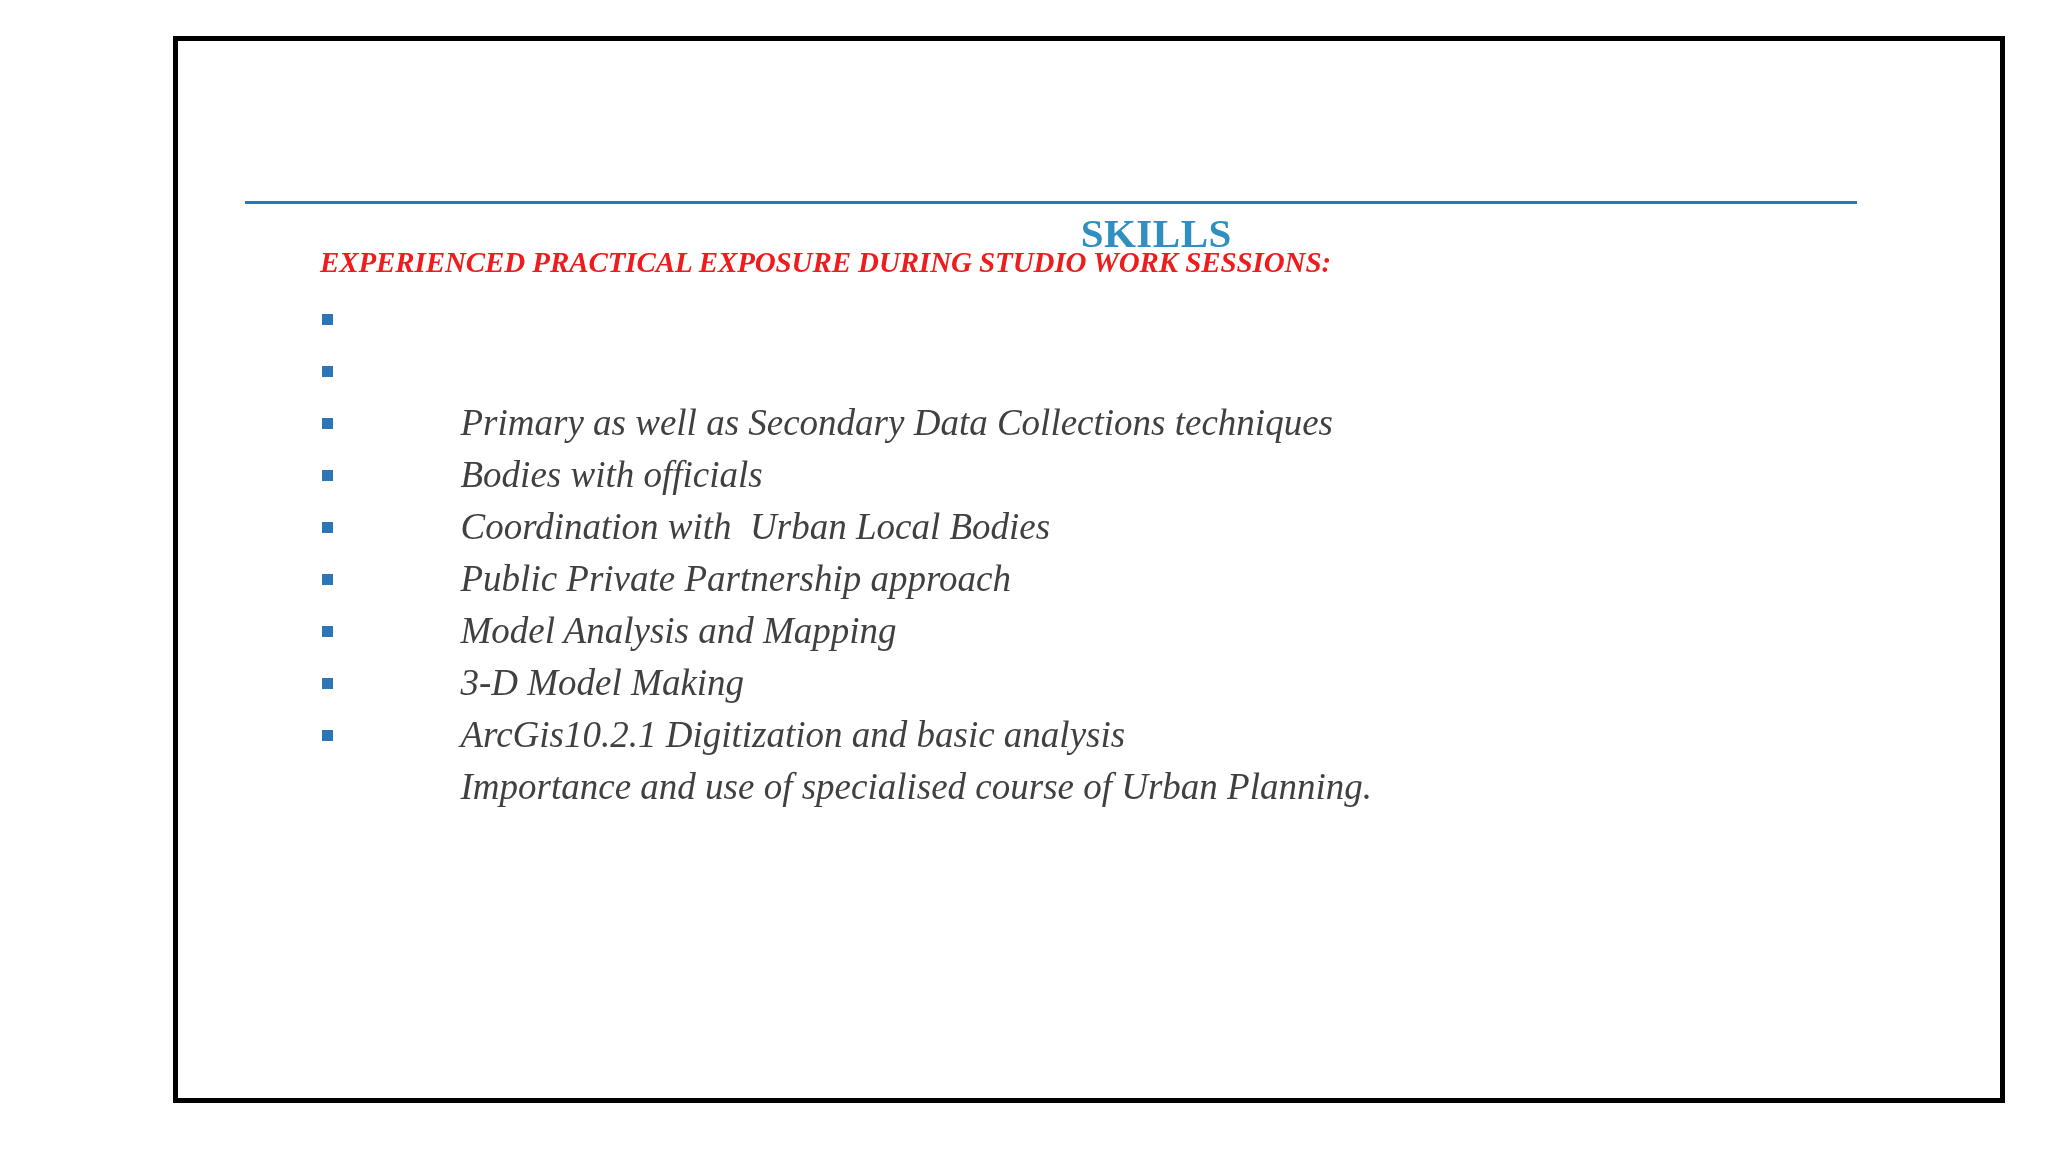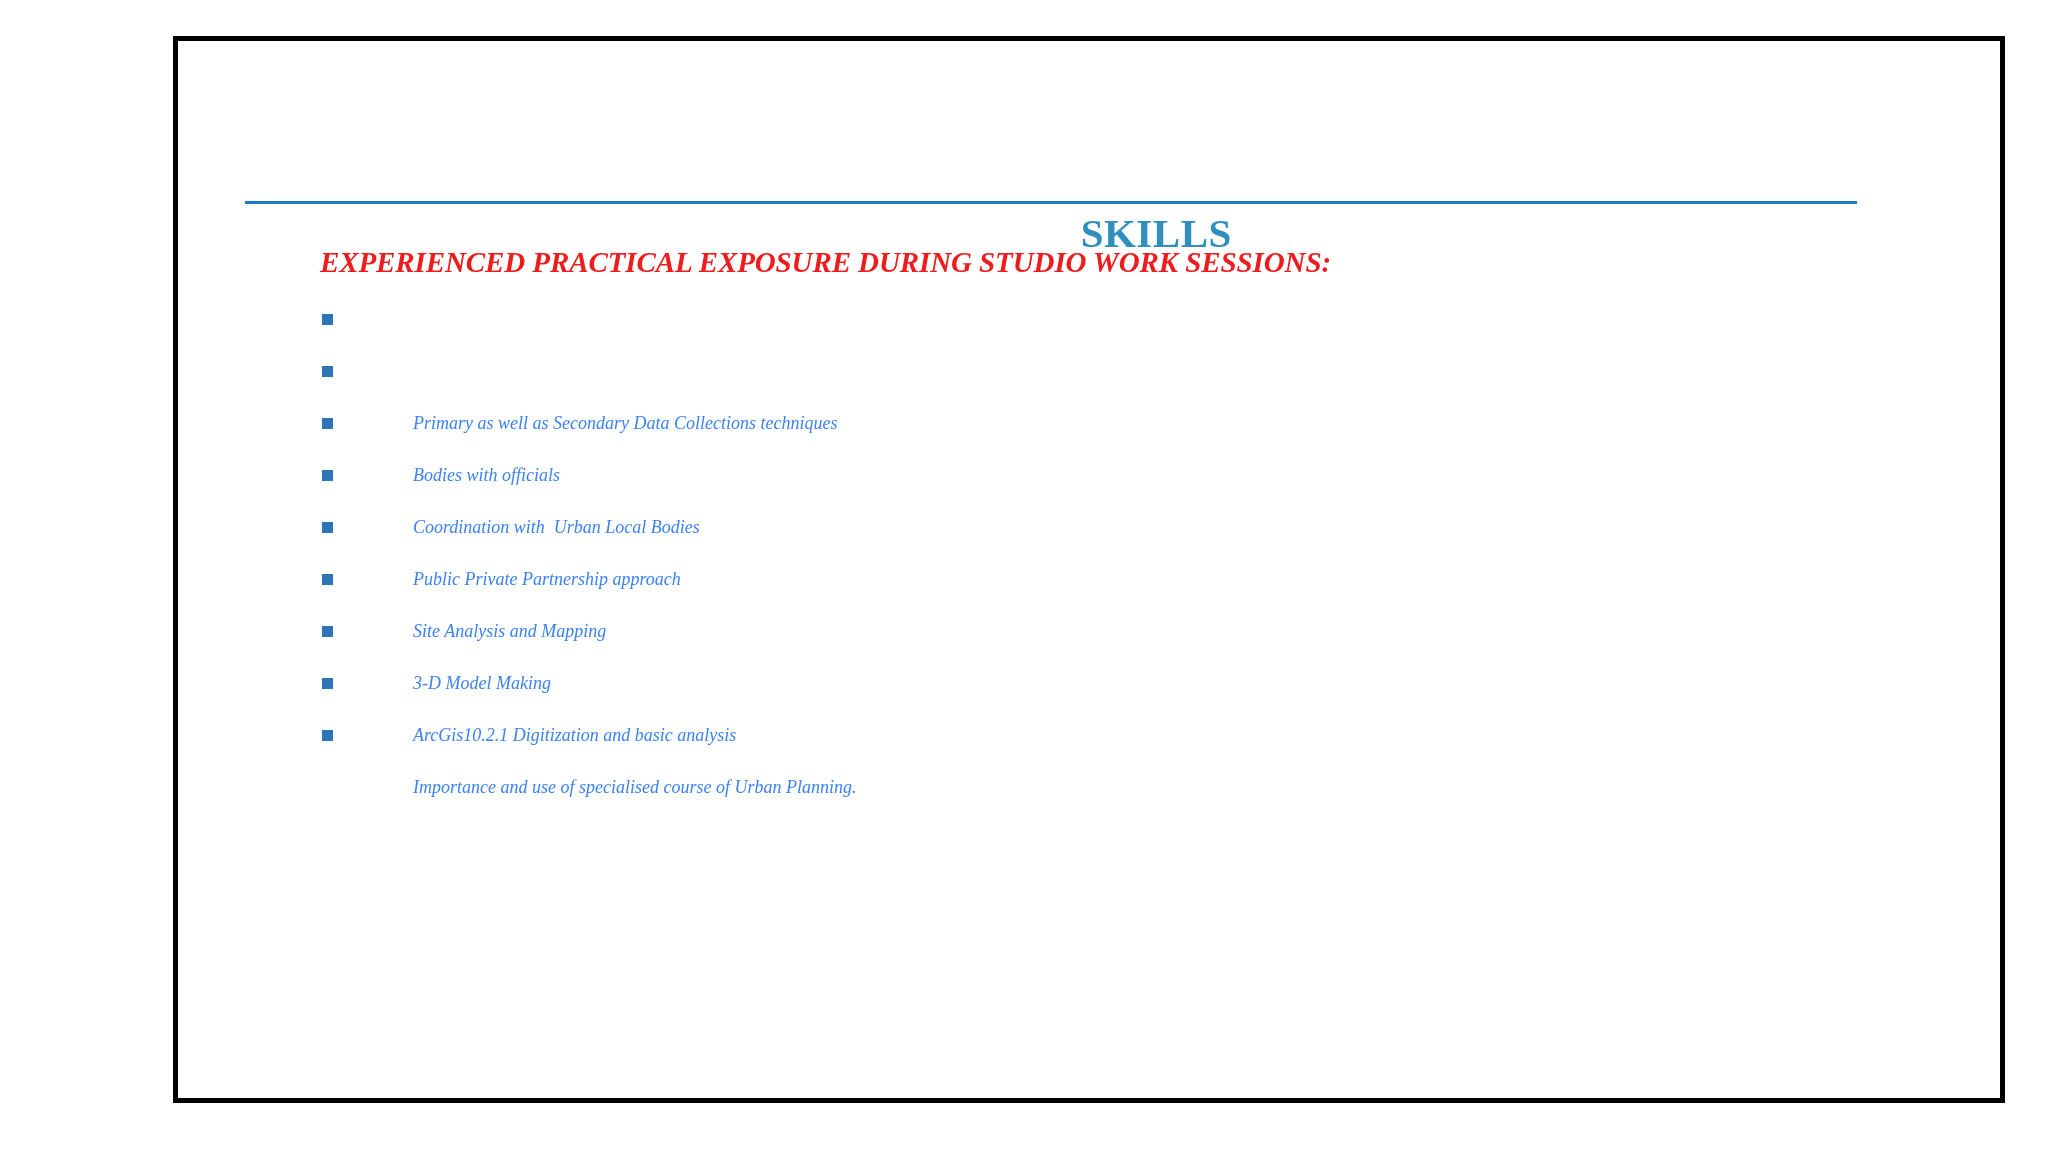--- a/index.html
+++ b/index.html
@@ -86,22 +86,22 @@
     list-style: none;
     margin: 0;
     padding: 0;
   }
 
   .bullet-item {
     position: relative;
     height: 52px;
     line-height: 52px;
     padding-left: 48px;
-    color: #3b82f6;
-    font-size: 18px;
+    color: #404040;
+    font-size: 37px;
     white-space: pre;
   }
 
   .bullet-marker {
     position: absolute;
     left: 2px;
     top: 21px;
     width: 11px;
     height: 11px;
     background: #2E75B6;
@@ -146,21 +146,21 @@
           <span class="bullet-text">Coordination with  Urban Local Bodies</span>
         </li>
 
         <li class="bullet-item">
           <span class="bullet-marker"></span>
           <span class="bullet-text">Public Private Partnership approach</span>
         </li>
 
         <li class="bullet-item">
           <span class="bullet-marker"></span>
-          <span class="bullet-text">Site Analysis and Mapping</span>
+          <span class="bullet-text">Model Analysis and Mapping</span>
         </li>
 
         <li class="bullet-item">
           <span class="bullet-marker"></span>
           <span class="bullet-text">3-D Model Making</span>
         </li>
 
         <li class="bullet-item">
           <span class="bullet-marker"></span>
           <span class="bullet-text">ArcGis10.2.1 Digitization and basic analysis</span>

